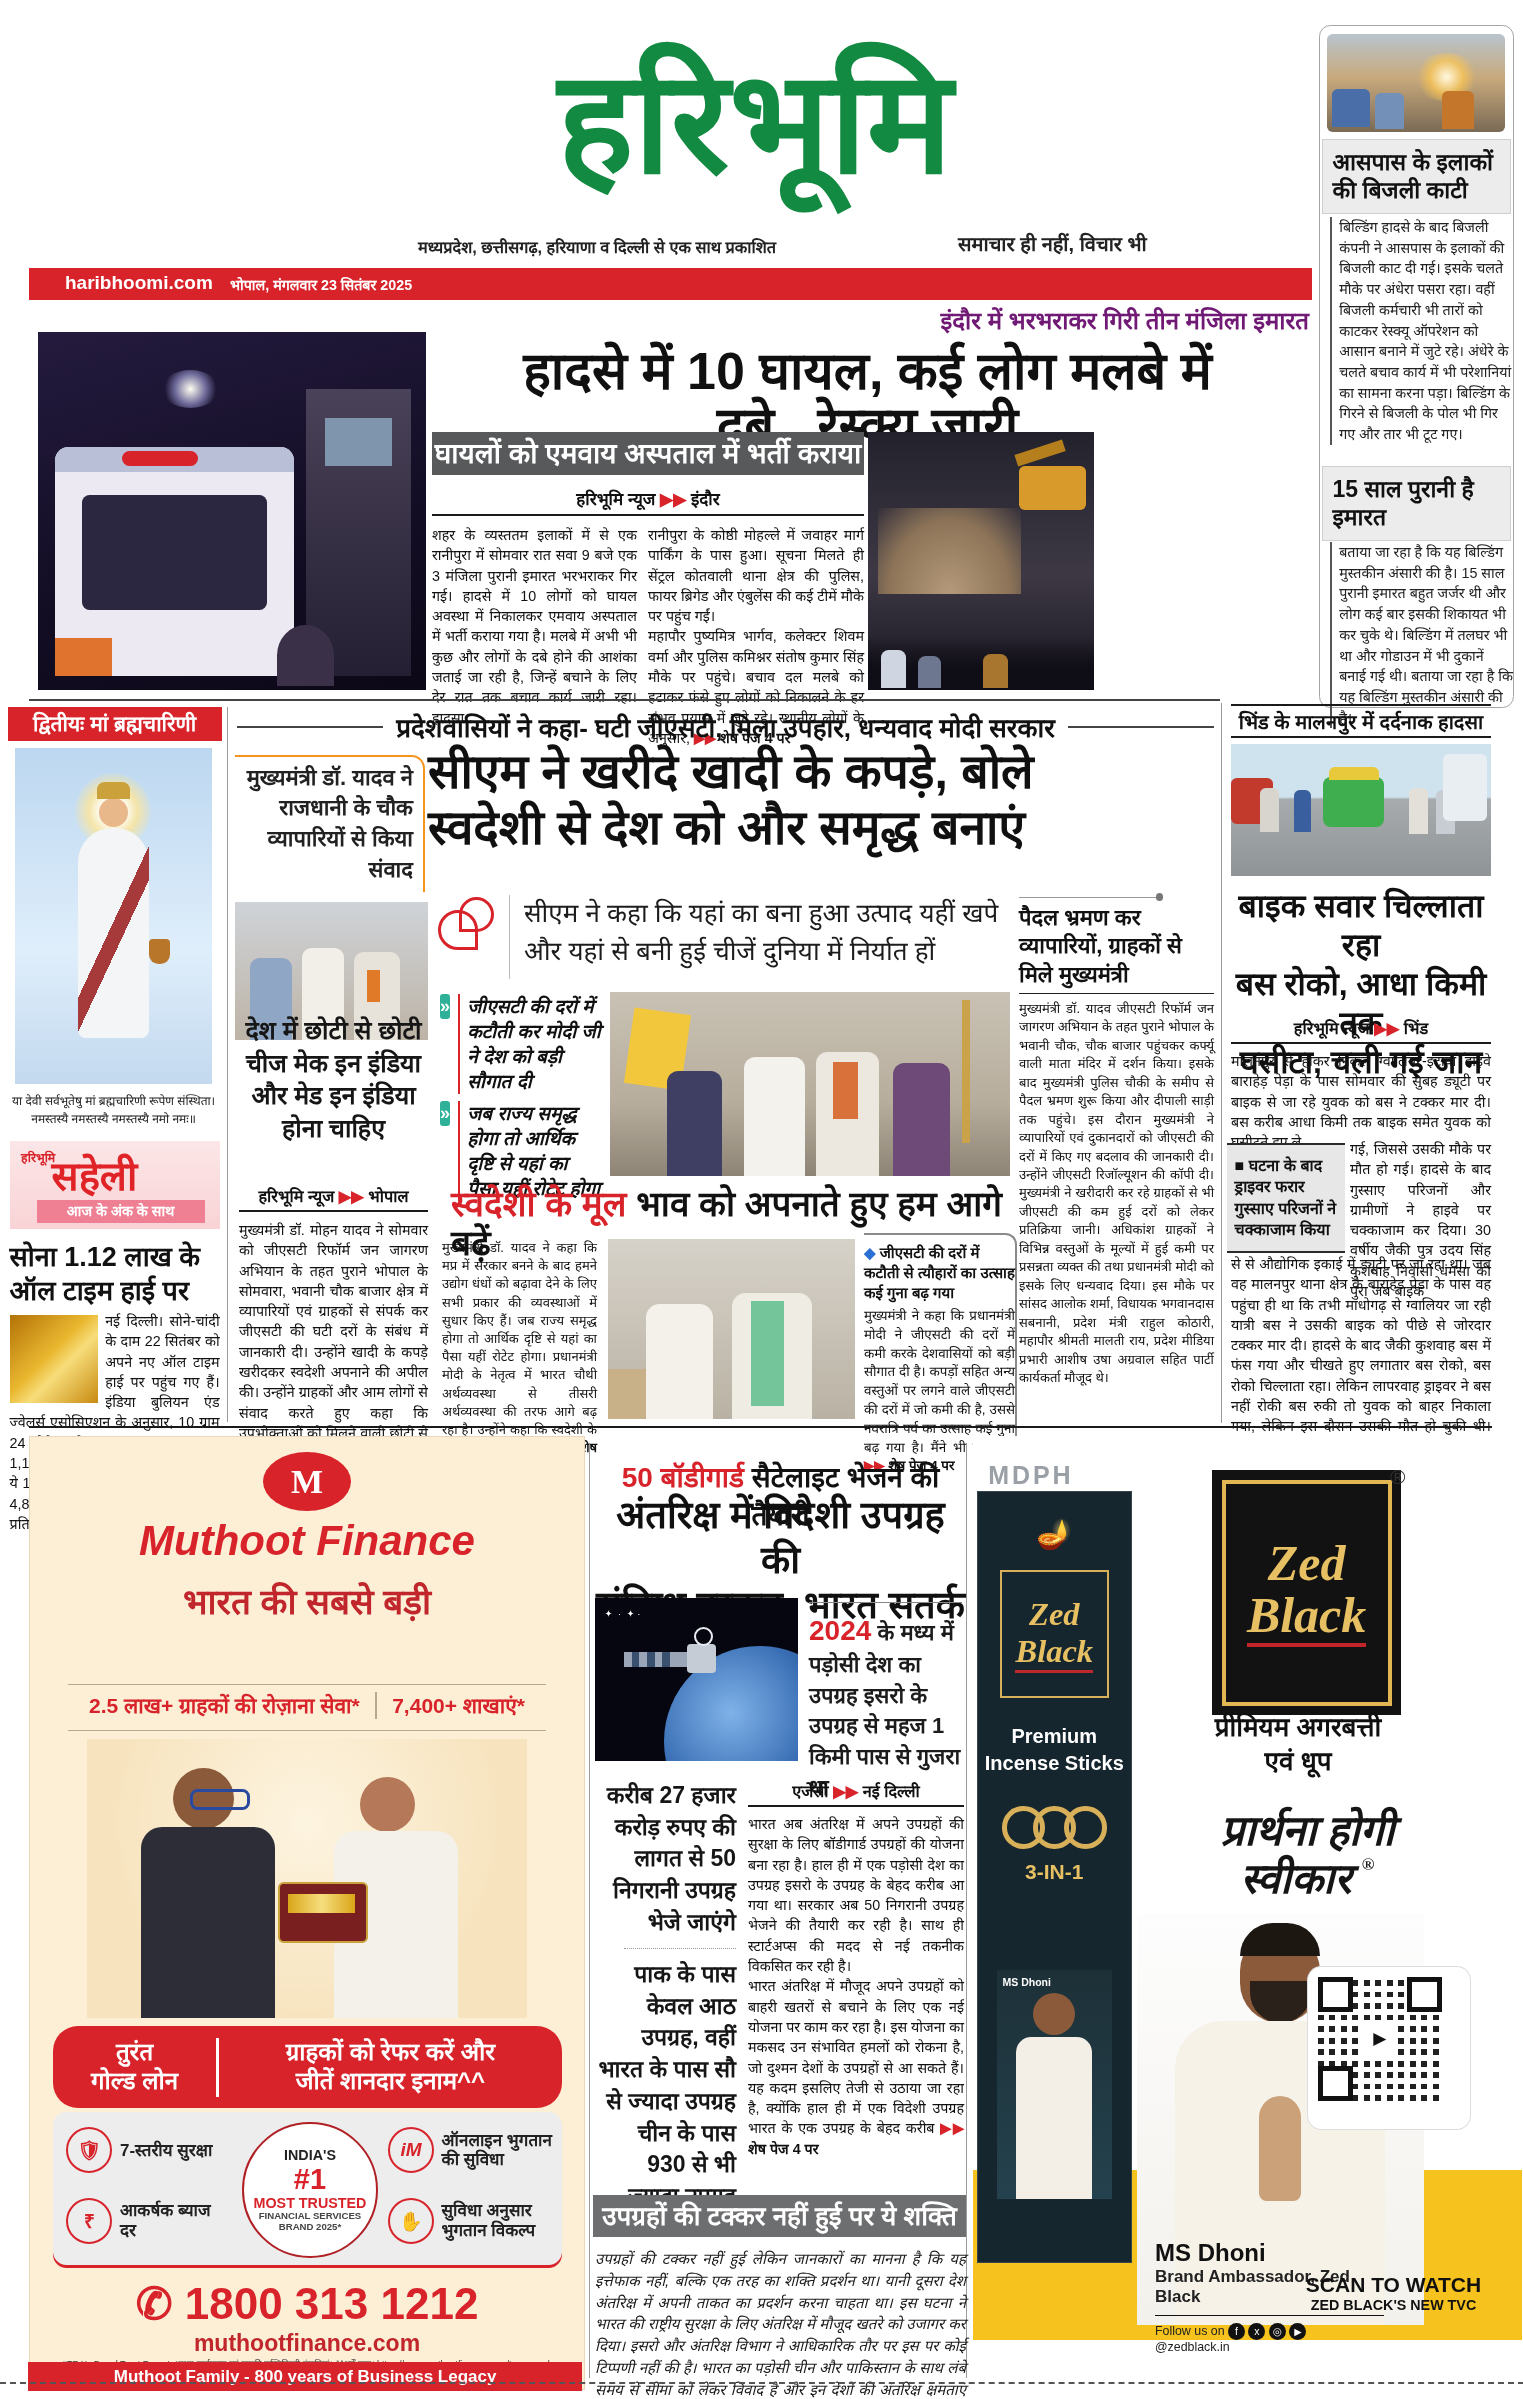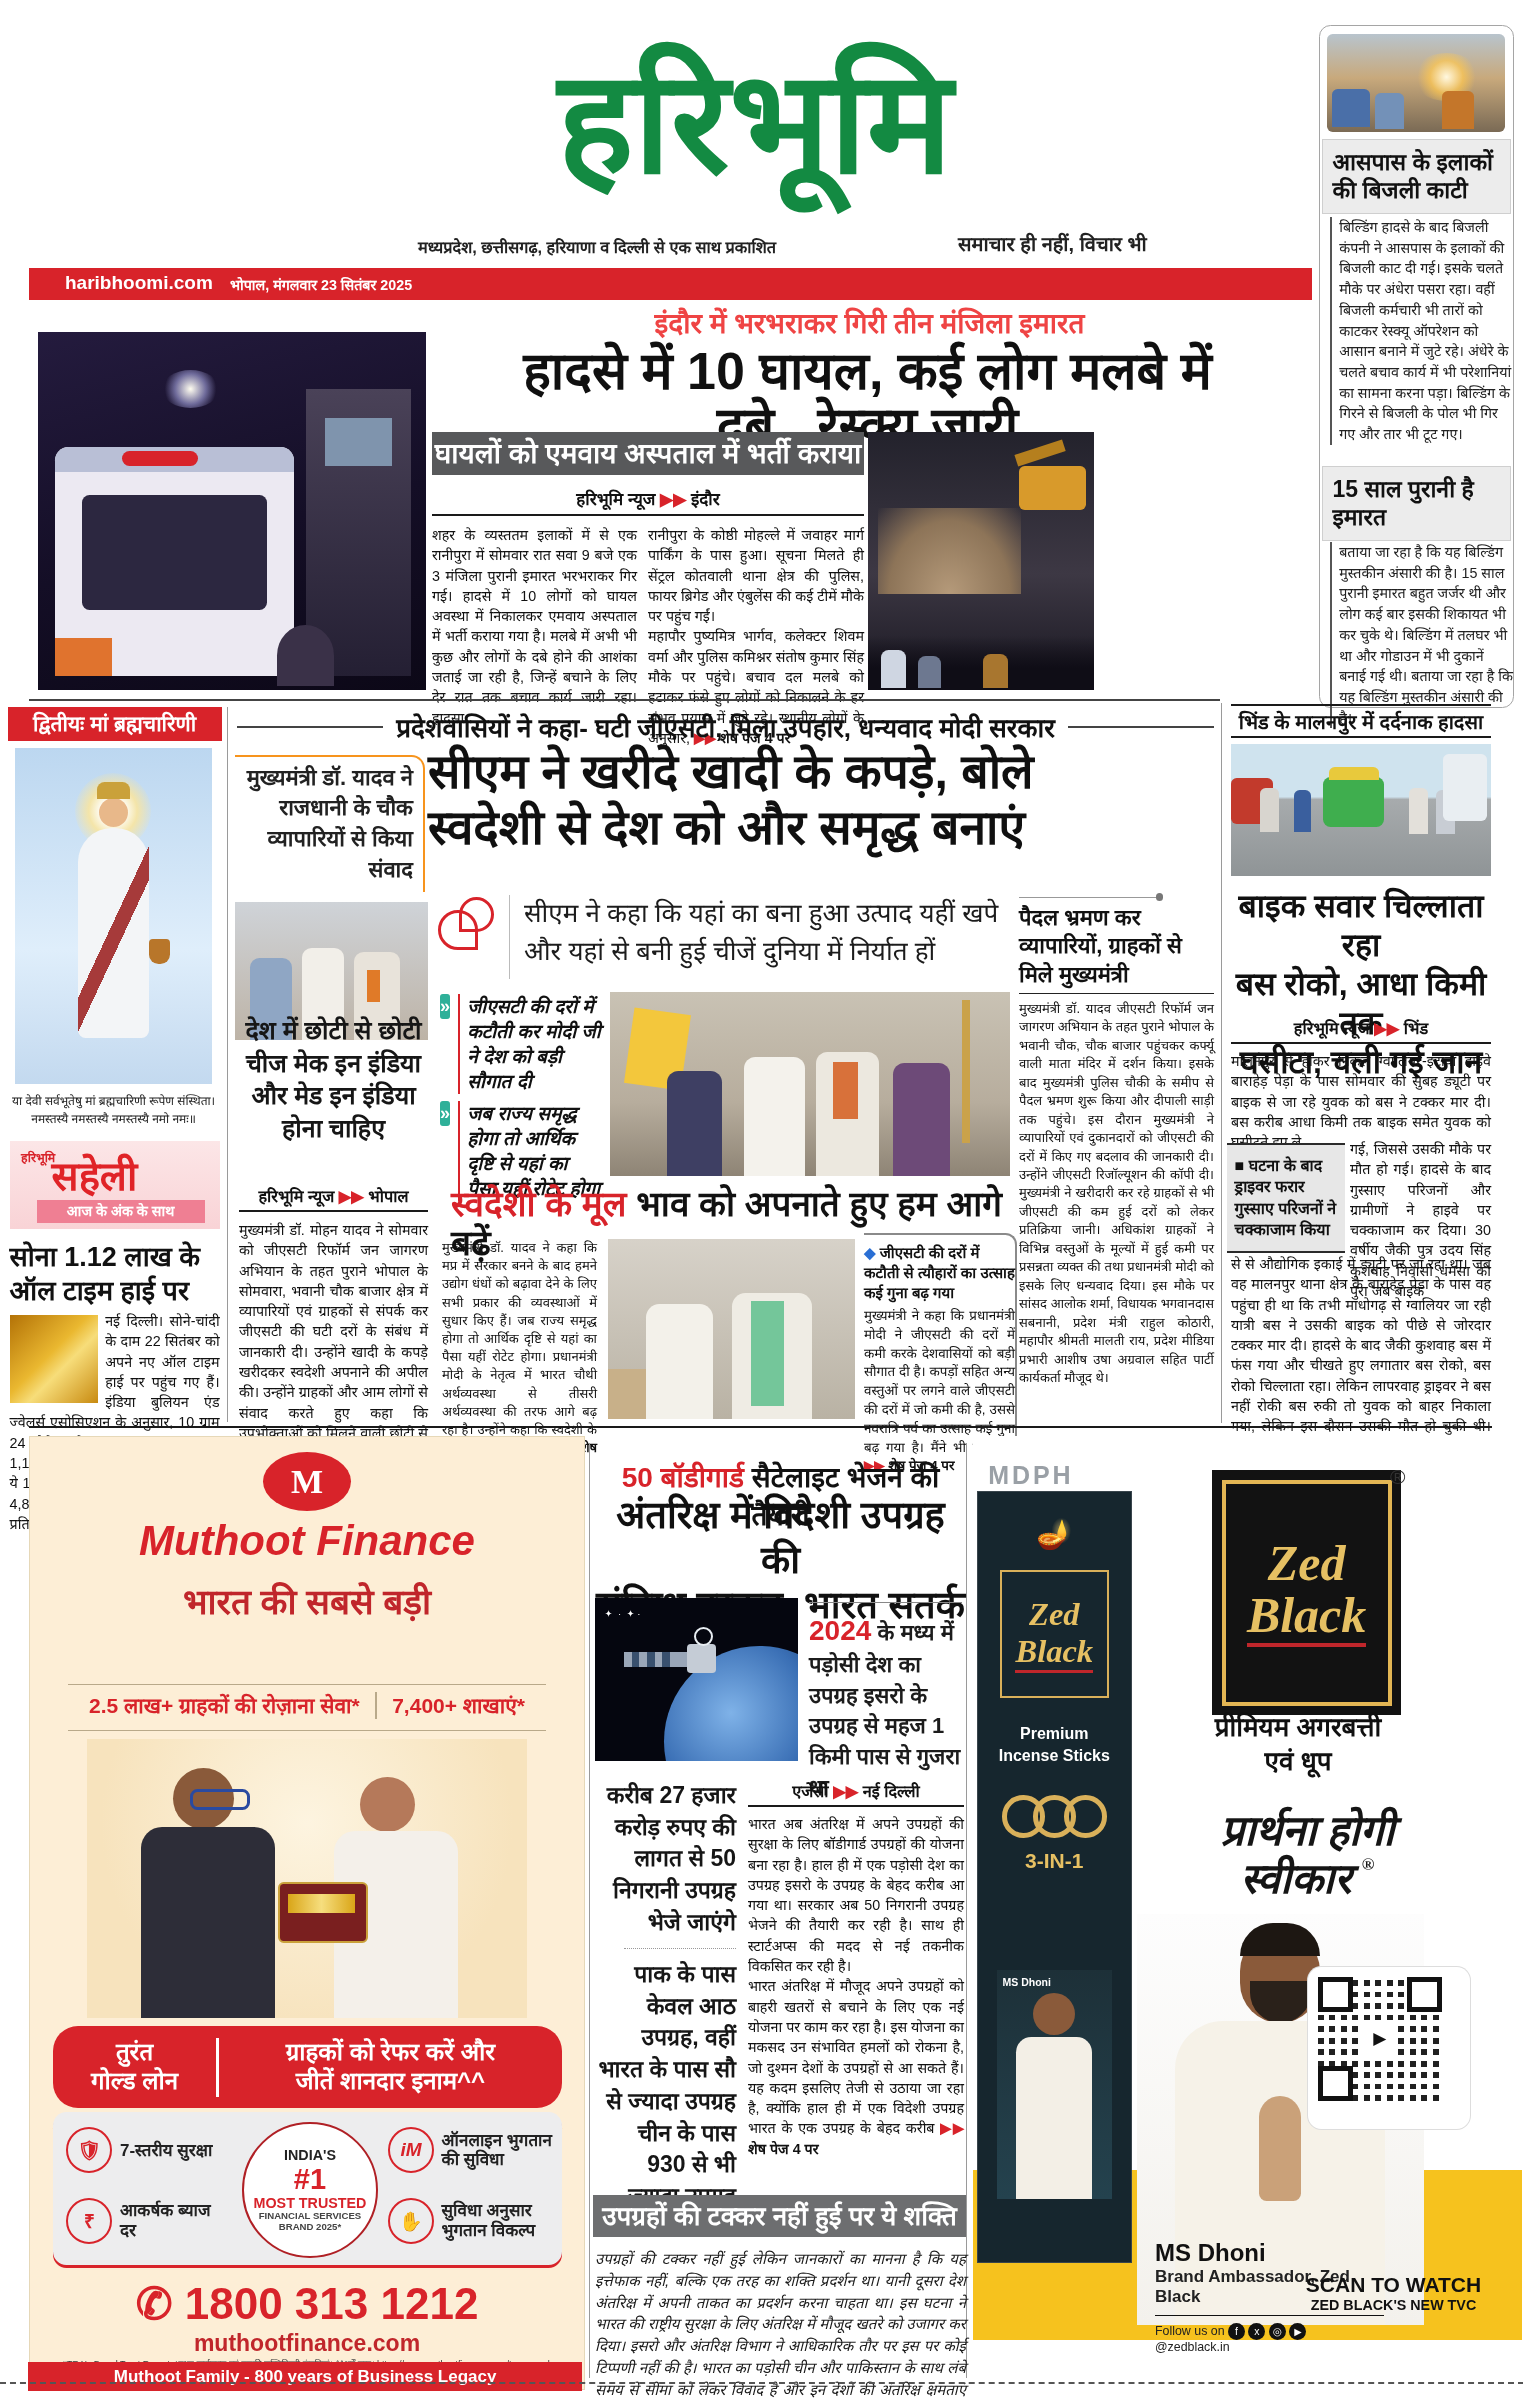--- a/index.html
+++ b/index.html
@@ -63,21 +63,21 @@
       <div class="abs" style="left:5.7px;top:55px;width:38px;height:38px;background:#4a6fa8;border-radius:5.7px 5.7px 0 0;"></div>
       <div class="abs" style="left:48px;top:59px;width:29px;height:36px;background:#7391b8;border-radius:5.7px 5.7px 0 0;"></div>
       <div class="abs" style="left:115px;top:57px;width:32.5px;height:38px;background:#c4762a;border-radius:5.7px 5.7px 0 0;"></div>
     </div>
     <div class="railhead" style="position:absolute;left:1.9px;top:113px;width:168px;font-size:23px;">आसपास के इलाकों की बिजली काटी</div>
     <div class="abs" style="left:9.6px;top:191px;width:174px;font-size:14.3px;line-height:1.45;color:#222;border-left:2.9px solid #555;padding-left:7.6px;">बिल्डिंग हादसे के बाद बिजली कंपनी ने आसपास के इलाकों की बिजली काट दी गई। इसके चलते मौके पर अंधेरा पसरा रहा। वहीं बिजली कर्मचारी भी तारों को काटकर रेस्क्यू ऑपरेशन को आसान बनाने में जुटे रहे। अंधेरे के चलते बचाव कार्य में भी परेशानियां का सामना करना पड़ा। बिल्डिंग के गिरने से बिजली के पोल भी गिर गए और तार भी टूट गए।</div>
     <div class="railhead" style="position:absolute;left:1.9px;top:440px;width:168px;font-size:23px;">15 साल पुरानी है इमारत</div>
     <div class="abs" style="left:9.6px;top:516px;width:174px;font-size:14.3px;line-height:1.45;color:#222;border-left:2.9px solid #555;padding-left:7.6px;">बताया जा रहा है कि यह बिल्डिंग मुस्तकीन अंसारी की है। 15 साल पुरानी इमारत बहुत जर्जर थी और लोग कई बार इसकी शिकायत भी कर चुके थे। बिल्डिंग में तलघर भी था और गोडाउन में भी दुकानें बनाई गई थी। बताया जा रहा है कि यह बिल्डिंग मुस्तकीन अंसारी की है।</div>
   </div>
 
-  <div class="abs center" style="left:430px;top:303px;width:879px;font-size:28px;font-weight:bold;color:#ef4444;">इंदौर में भरभराकर गिरी तीन मंजिला इमारत</div>
+  <div class="abs center" style="left:430px;top:303px;width:879px;font-size:24px;font-weight:bold;color:#701a75;text-align:right;">इंदौर में भरभराकर गिरी तीन मंजिला इमारत</div>
   <div class="abs center" style="left:419px;top:344px;width:897px;font-size:52px;font-weight:900;color:#101010;line-height:1.05;">हादसे में 10 घायल, कई लोग मलबे में दबे...रेस्क्यू जारी</div>
 
   <div class="ph" style="left:38px;top:332px;width:388px;height:358px;background:linear-gradient(165deg,#241b3e 0%,#140e26 55%,#0c0817 100%);">
     <div class="abs" style="left:124px;top:38px;width:57px;height:38px;border-radius:50%;background:radial-gradient(circle,#fffdf0 0%,rgba(190,190,255,.5) 45%,rgba(0,0,0,0) 75%);"></div>
     <div class="abs" style="left:17px;top:115px;width:239px;height:229px;background:#ece9f2;border-radius:13.4px;">
       <div class="abs" style="left:0;top:0;width:100%;height:25px;background:#b9bfd6;border-radius:13.4px 13.4px 0 0;"></div>
       <div class="abs" style="left:67px;top:3.8px;width:76px;height:15.3px;background:#d8232a;border-radius:7.6px;"></div>
       <div class="abs" style="left:27px;top:48px;width:185px;height:115px;background:#2c2740;border-radius:7.6px;"></div>
       <div class="abs" style="left:0;bottom:0;width:57px;height:38px;background:#e0732e;"></div>
     </div>
@@ -415,21 +415,21 @@
 
     <div class="abs" style="left:0;top:734px;width:549px;height:170px;background:#f6c21e;"></div>
 
     <div class="abs" style="left:3.8px;top:55px;width:153px;height:770px;background:#16262e;border:1px solid #39454c;">
       <div class="center" style="margin-top:25px;color:#d9b05a;font-size:29px;">🪔</div>
       <div style="margin:19px auto 0;width:105px;height:124px;border:2.9px solid #d9b05a;display:flex;flex-direction:column;
            align-items:center;justify-content:center;">
         <span style="color:#e6c063;font-family:'Liberation Serif',serif;font-style:italic;font-weight:bold;font-size:32.5px;">Zed</span>
         <span style="color:#e6c063;font-family:'Liberation Serif',serif;font-style:italic;font-weight:bold;font-size:32.5px;border-bottom:3.8px solid #c0262b;">Black</span>
       </div>
-      <div class="center" style="margin-top:25px;color:#fff;font-weight:bold;font-size:16px;line-height:1.35;">
+      <div class="center" style="margin-top:25px;color:#fff;font-weight:bold;font-size:20px;line-height:1.35;">
         <span>Premium</span><br>
         <span>Incense Sticks</span>
       </div>
       <div class="center" style="margin-top:29px;padding-left:11.5px;">
         <span class="goldring"></span><span class="goldring"></span><span class="goldring"></span>
       </div>
       <div class="center" style="margin-top:7.6px;color:#e6c063;font-weight:900;font-size:21px;">3-IN-1</div>
       <div class="ph" style="left:19px;top:478px;width:115px;height:229px;background:linear-gradient(180deg,#1d3038 0%,#24424e 100%);">
         <div class="abs" style="left:36px;top:23px;width:42px;height:42px;border-radius:50%;background:#8a5a3a;"></div>
         <div class="abs" style="left:19px;top:67px;width:76px;height:163px;background:#f3efe6;border-radius:15.3px 15.3px 0 0;"></div>

